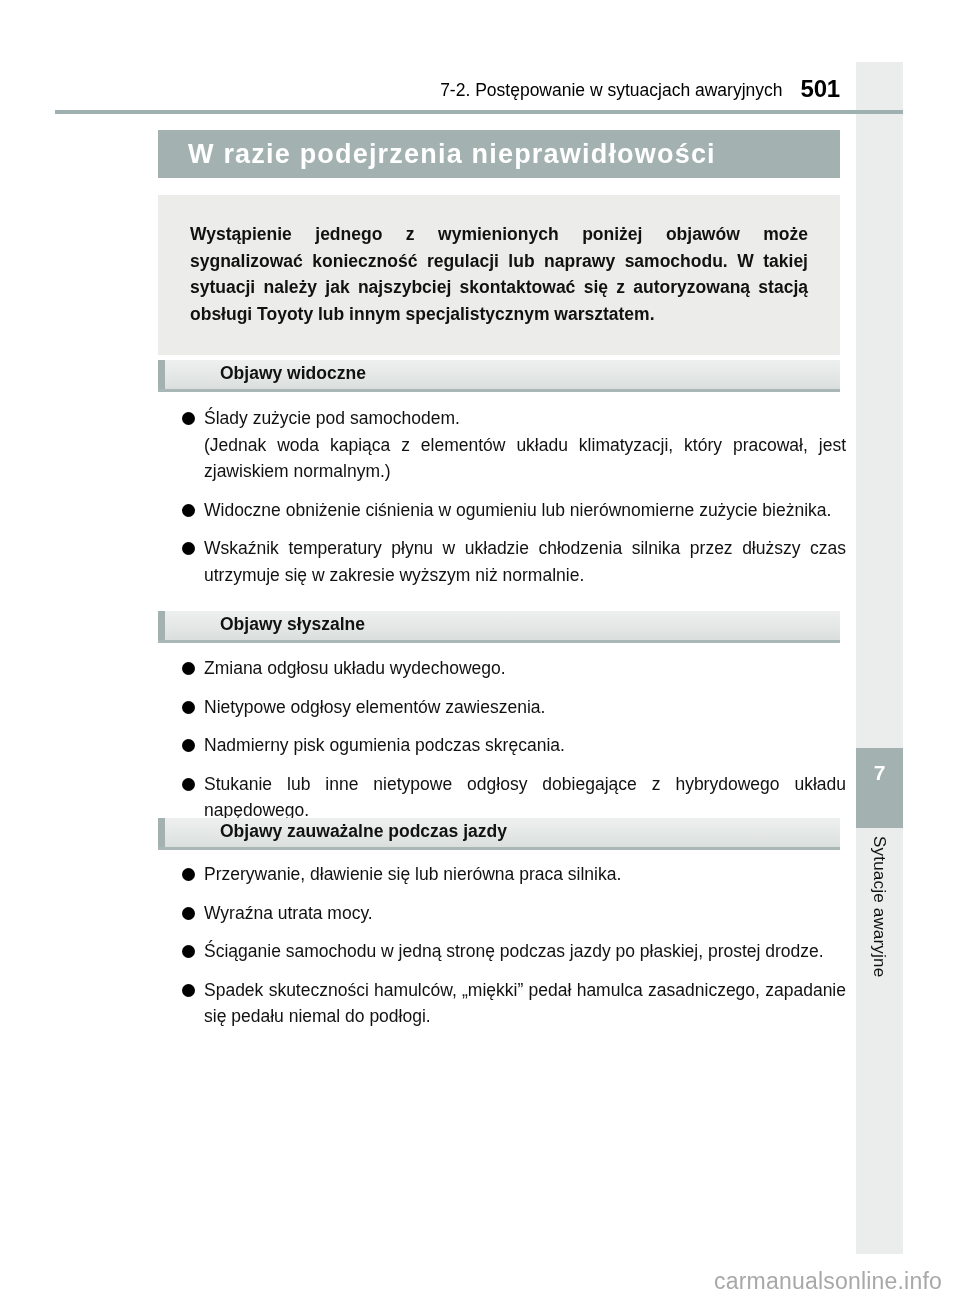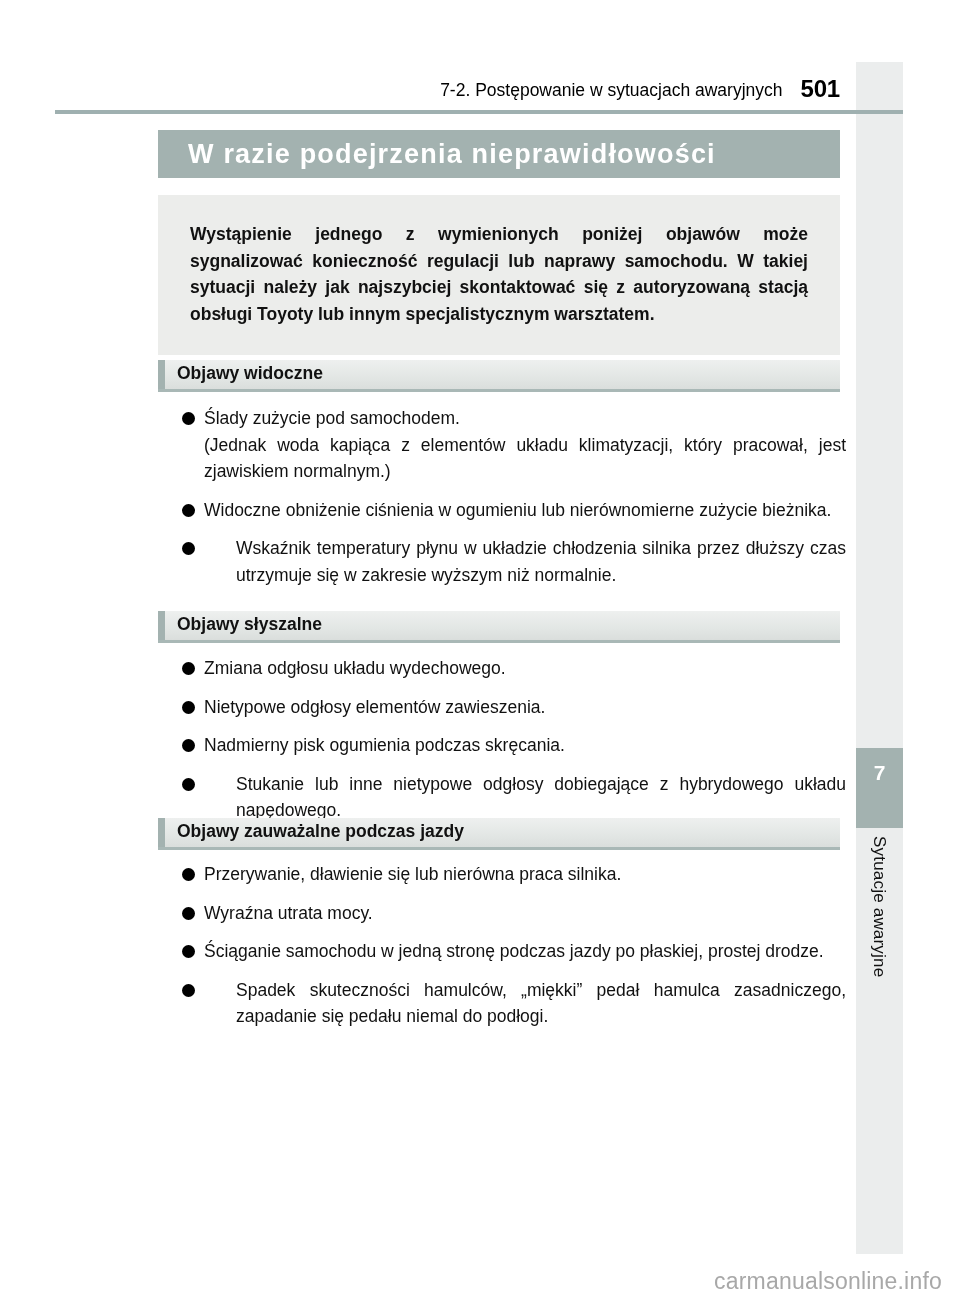--- a/index.html
+++ b/index.html
@@ -172,34 +172,35 @@
     flex: 0 0 auto;
   }
   .sec-head .sec-title {
     font-size: 17.5px;
     font-weight: bold;
     color: #111111;
     padding-left: 12px;
     line-height: 1;
     position: relative;
     top: -1px;
+    margin-left: 43px;
   }
 
   
   .blist {
     position: absolute;
     left: 158px;
     width: 690px;
   }
   .bitem {
     display: flex;
     align-items: flex-start;
     margin-bottom: 12px;
   }
-  .bitem:last-child { margin-bottom: 0; gap: 32px; }
+  .bitem:last-child { margin-bottom: 0; }
   .bullet {
     flex: 0 0 auto;
     width: 13px;
     height: 13px;
     border-radius: 50%;
     background: #000000;
     margin: 7px 9px 0 24px;
   }
   .btext {
     flex: 1 1 auto;

